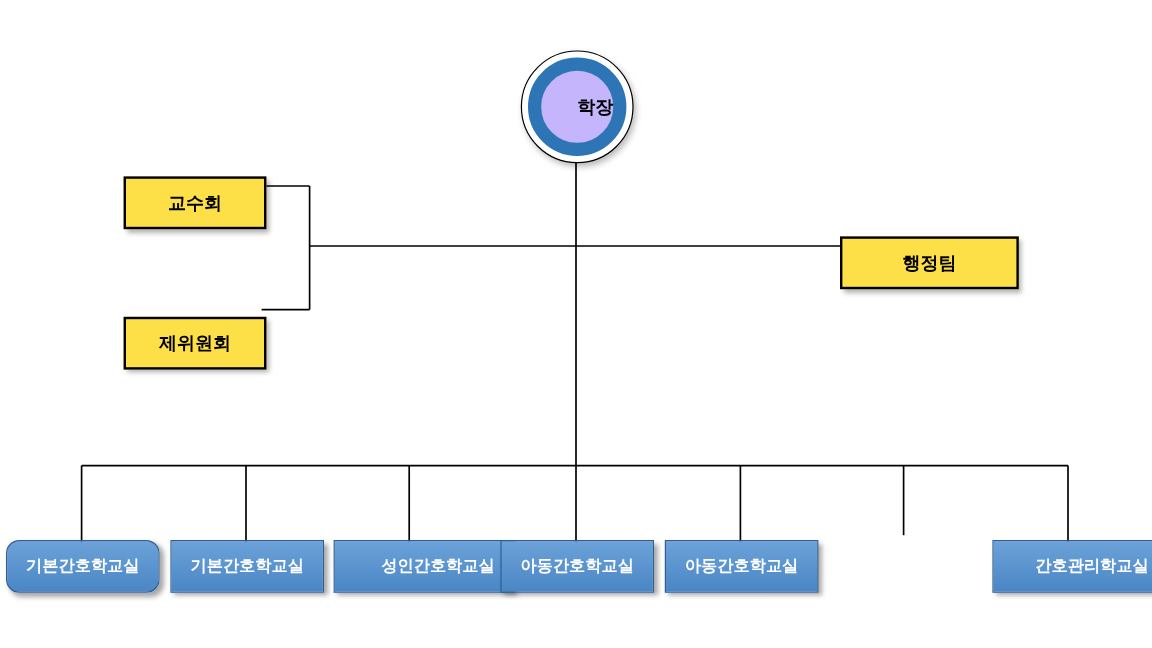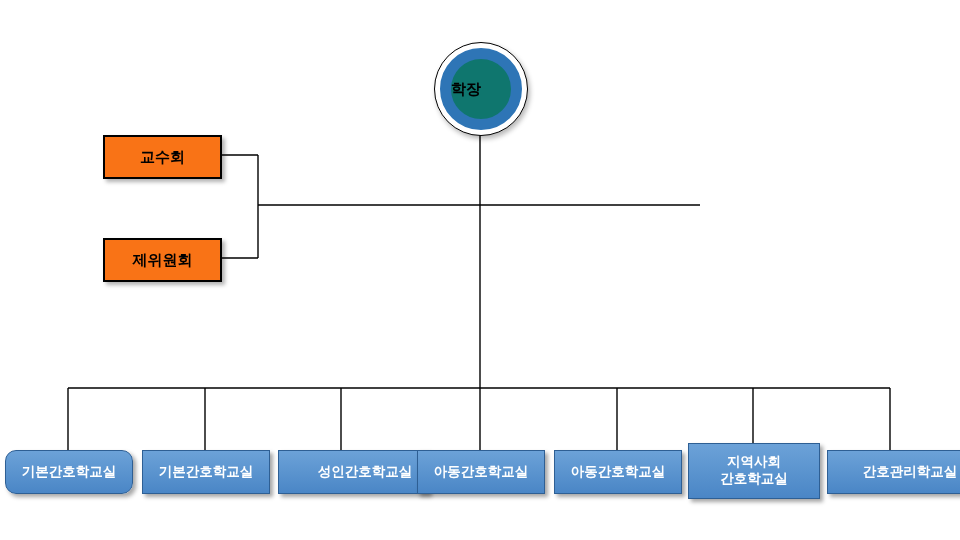--- a/index.html
+++ b/index.html
@@ -25,36 +25,37 @@
     border-radius:50%;
     background:#fff;
     box-shadow:2px 3px 5px rgba(0,0,0,0.28);
     display:flex;align-items:center;justify-content:center;
     z-index:3;
   }
   .circle-node .ring{
     width:60px;height:60px;
     border:11px solid #2E75B6;
     border-radius:50%;
-    background:#0f766e;
-    display:flex;align-items:center;justify-content:flex-start;
+    background:#c4b5fd;
+    display:flex;align-items:center;justify-content:flex-end;
   }
   .circle-node .ring span{
     font-size:15px;font-weight:bold;color:#000;white-space:nowrap;
   }
 
   
   .white-box{
     position:absolute;
-    background:#f97316;
+    background:#fde047;
     border:2px solid #000;
     box-shadow:3px 3px 4px rgba(0,0,0,0.30);
     display:flex;align-items:center;justify-content:center;
     font-size:15px;font-weight:bold;color:#000;
     z-index:2;
+    margin-top:12px;
   }
 
   
   .dept-box{
     position:absolute;
     top:450px;height:42px;width:126px;
     background:linear-gradient(#6CA2D8,#4A86C6);
     border:1.5px solid #2E5F94;
     box-shadow:3px 3px 4px rgba(0,0,0,0.35);
     display:flex;align-items:center;justify-content:center;
@@ -98,27 +99,28 @@
     <div class="ring">
       <span>학장</span>
     </div>
   </div>
 
 
   <div class="white-box" style="left:103px;top:135px;width:115px;height:40px;">
     <span>교수회</span>
   </div>
 
-  <div class="white-box" style="left:103px;top:238px;width:115px;height:40px;font-family:Liberation Serif, serif;">
+  <div class="white-box" style="left:103px;top:252px;width:115px;height:40px;font-family:Liberation Serif, serif;">
     <span>제위원회</span>
   </div>
 
+  <div class="white-box" style="left:700px;top:185px;width:145px;height:40px;">
+    <span>행정팀</span>
+  </div>
 
   <div class="dept-box" style="left:5px;border-radius:11px;"><span>기본간호학교실</span></div>
   <div class="dept-box" style="left:142px;"><span>기본간호학교실</span></div>
   <div class="dept-box" style="left:278px;padding-left:23px;"><span>성인간호학교실</span></div>
   <div class="dept-box" style="left:417px;"><span>아동간호학교실</span></div>
   <div class="dept-box" style="left:554px;"><span>아동간호학교실</span></div>
-  <div class="dept-box tall" style="left:688px;width:130px;"><span>지역사회
-간호학교실</span></div>
   <div class="dept-box" style="left:827px;padding-left:19px;"><span>간호관리학교실</span></div>
 
 </div>
 
 </body></html>

